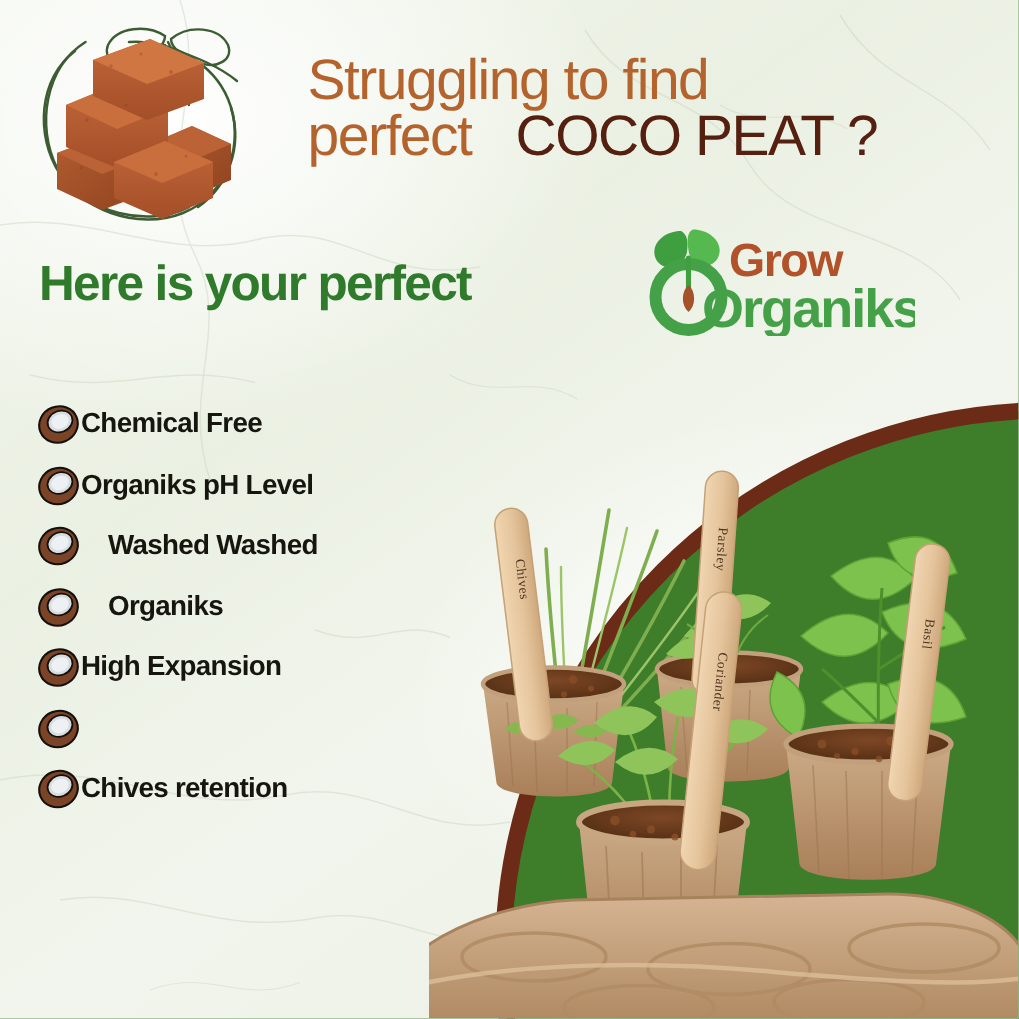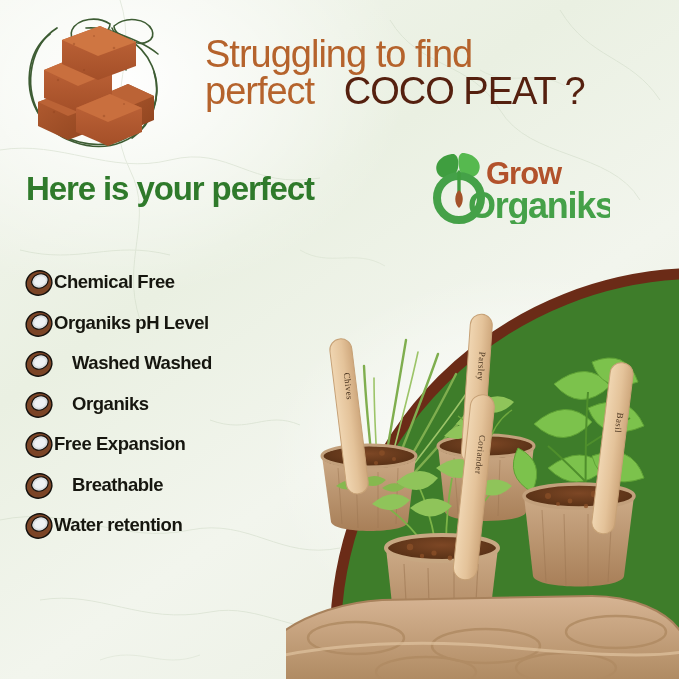--- a/index.html
+++ b/index.html
@@ -463,40 +463,39 @@
     </div>
 
     <div class="feat-row">
       <span class="feat-icon">
         <svg viewBox="0 0 30 30">
           <ellipse cx="15" cy="16" rx="13" ry="12" fill="#7b4426" stroke="#13100d" stroke-width="1.4" transform="rotate(-22 15 16)"></ellipse>
           <ellipse cx="16" cy="14" rx="8.5" ry="7" fill="#d9dde0" stroke="#13100d" stroke-width="1.2" transform="rotate(-22 16 14)"></ellipse>
           <ellipse cx="16" cy="14" rx="6" ry="4.6" fill="#eef1f3" transform="rotate(-22 16 14)"></ellipse>
         </svg>
       </span>
-      <span class="feat-label">Free Expansion</span>
-    </div>
-
-    <div class="feat-row">
-      <span class="feat-icon">
-        <svg viewBox="0 0 30 30">
-          <ellipse cx="15" cy="16" rx="13" ry="12" fill="#7b4426" stroke="#13100d" stroke-width="1.4" transform="rotate(-22 15 16)"></ellipse>
-          <ellipse cx="16" cy="14" rx="8.5" ry="7" fill="#d9dde0" stroke="#13100d" stroke-width="1.2" transform="rotate(-22 16 14)"></ellipse>
-          <ellipse cx="16" cy="14" rx="6" ry="4.6" fill="#eef1f3" transform="rotate(-22 16 14)"></ellipse>
-        </svg>
-      </span>
-      <span class="feat-label">Breathable</span>
-    </div>
-
-    <div class="feat-row">
-      <span class="feat-icon">
-        <svg viewBox="0 0 30 30">
-          <ellipse cx="15" cy="16" rx="13" ry="12" fill="#7b4426" stroke="#13100d" stroke-width="1.4" transform="rotate(-22 15 16)"></ellipse>
-          <ellipse cx="16" cy="14" rx="8.5" ry="7" fill="#d9dde0" stroke="#13100d" stroke-width="1.2" transform="rotate(-22 16 14)"></ellipse>
-          <ellipse cx="16" cy="14" rx="6" ry="4.6" fill="#eef1f3" transform="rotate(-22 16 14)"></ellipse>
-        </svg>
-      </span>
-      <span class="feat-label">Water retention</span>
+      <span class="feat-label">High Expansion</span>
+    </div>
+
+    <div class="feat-row">
+      <span class="feat-icon">
+        <svg viewBox="0 0 30 30">
+          <ellipse cx="15" cy="16" rx="13" ry="12" fill="#7b4426" stroke="#13100d" stroke-width="1.4" transform="rotate(-22 15 16)"></ellipse>
+          <ellipse cx="16" cy="14" rx="8.5" ry="7" fill="#d9dde0" stroke="#13100d" stroke-width="1.2" transform="rotate(-22 16 14)"></ellipse>
+          <ellipse cx="16" cy="14" rx="6" ry="4.6" fill="#eef1f3" transform="rotate(-22 16 14)"></ellipse>
+        </svg>
+      </span>
+    </div>
+
+    <div class="feat-row">
+      <span class="feat-icon">
+        <svg viewBox="0 0 30 30">
+          <ellipse cx="15" cy="16" rx="13" ry="12" fill="#7b4426" stroke="#13100d" stroke-width="1.4" transform="rotate(-22 15 16)"></ellipse>
+          <ellipse cx="16" cy="14" rx="8.5" ry="7" fill="#d9dde0" stroke="#13100d" stroke-width="1.2" transform="rotate(-22 16 14)"></ellipse>
+          <ellipse cx="16" cy="14" rx="6" ry="4.6" fill="#eef1f3" transform="rotate(-22 16 14)"></ellipse>
+        </svg>
+      </span>
+      <span class="feat-label">Chives retention</span>
     </div>
 
   </div>
 
 </div>
 
 </body></html>

